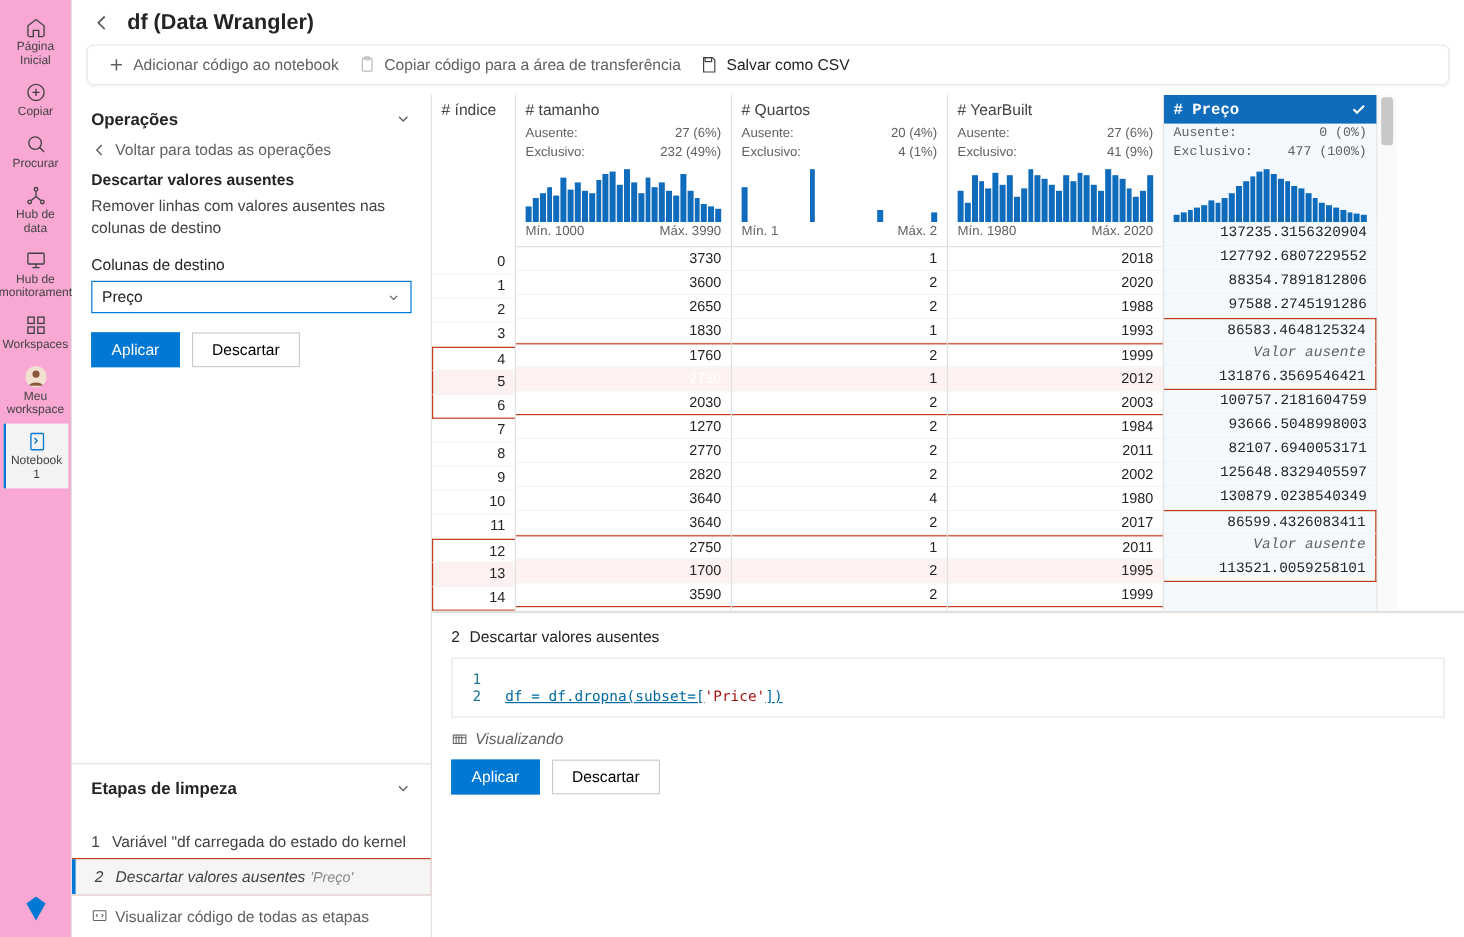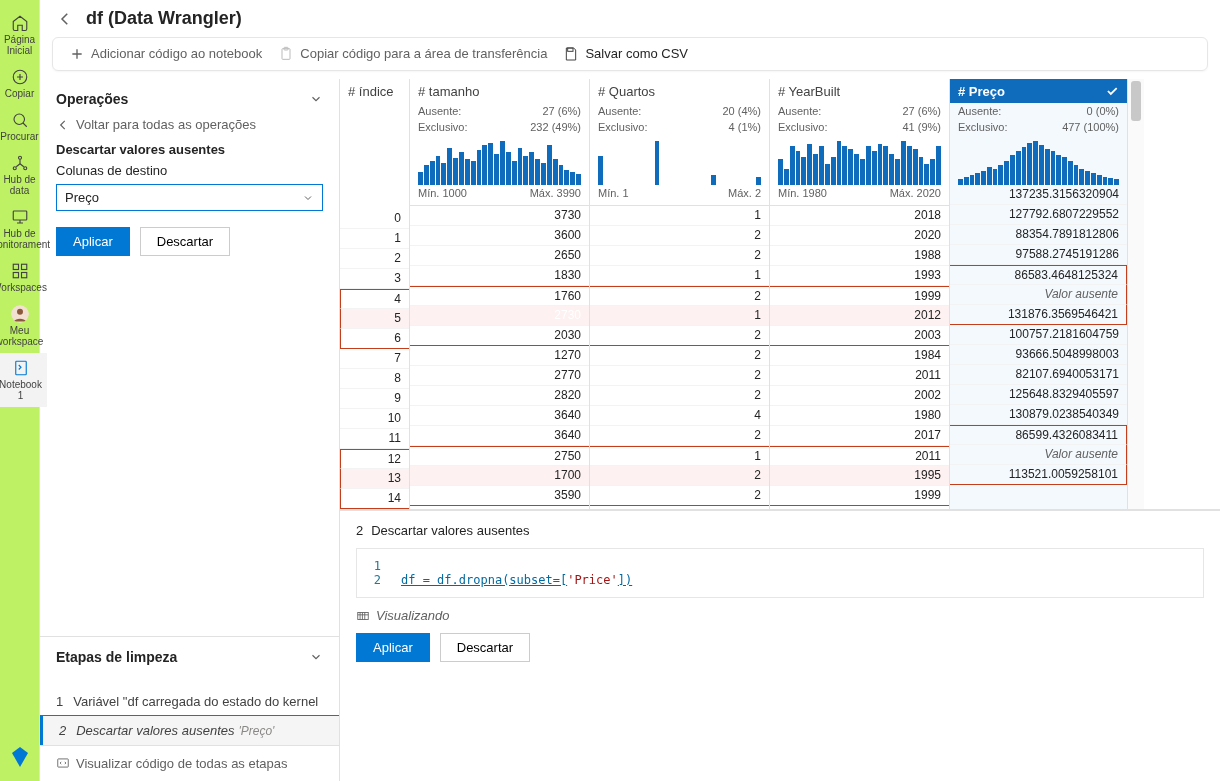--- a/index.html
+++ b/index.html
@@ -1,17 +1,17 @@
 <!DOCTYPE html>
 <html><head>
 <meta charset="utf-8">
 <style>
 * { box-sizing: border-box; margin: 0; padding: 0; }
 body { font-family: -apple-system, BlinkMacSystemFont, "Segoe UI", sans-serif; font-size: 13px; color: #242424; background: #fff; display: flex; width: 1220px; height: 781px; overflow: hidden; }
-.nav-rail { width: 40px; background: #bef264; border-right: 1px solid #e1e1e1; display: flex; flex-direction: column; align-items: center; padding-top: 8px; }
+.nav-rail { width: 60px; background: #f9a8d4; border-right: 1px solid #e1e1e1; display: flex; flex-direction: column; align-items: center; padding-top: 8px; }
 .nav-item { display: flex; flex-direction: column; align-items: center; padding: 6px 2px; cursor: pointer; color: #424242; font-size: 10px; text-align: center; width: 54px; }
 .nav-item svg { width: 18px; height: 18px; margin-bottom: 2px; }
 .nav-item.active { border-left: 2px solid #0078d4; background: #f3f3f3; }
 .nav-avatar { width: 24px; height: 24px; border-radius: 50%; margin-bottom: 2px; }
 .nav-spacer { flex: 1; }
 .nav-bottom { width: 24px; height: 24px; margin-bottom: 12px; color: #0078d4; }
 .main { flex: 1; display: flex; flex-direction: column; }
 .header { display: flex; align-items: center; padding: 8px 16px; gap: 12px; }
 .header .back { cursor: pointer; }
 .header h1 { font-size: 18px; font-weight: 600; }
@@ -47,21 +47,21 @@
 .col-head { padding: 4px 8px; font-size: 13px; color: #424242; height: 24px; display:flex; align-items:center; gap:4px; }
 .col-head.selected { background: #0f6cbd; color: #fff; display: flex; justify-content: space-between; align-items: center; font-weight: 600; }
 .stats { font-size: 11px; color: #616161; padding: 2px 8px; display: flex; justify-content: space-between; }
 .histo { height: 50px; display: flex; align-items: flex-end; gap: 1px; padding: 4px 8px 0 8px; }
 .histo .bar { background: #0f6cbd; width: 5px; }
 .range { font-size: 11px; color: #616161; display: flex; justify-content: space-between; padding: 2px 8px 6px 8px; border-bottom: 1px solid #e1e1e1; }
 .cell { height: 20px; font-size: 12px; text-align: right; padding: 2px 8px; border-bottom: 1px solid #f3f3f3; }
 .col-idx .cell { text-align: right; }
 .cell.sel { background: #0f6cbd; color: #fff; }
 .cell.pinkish { background: #fdf1f1; }
-.col-preco { background: #f3f9fd; }
+.col-preco { background: #f3f9fd; font-family: Liberation Mono, monospace; }
 .col-preco .cell { background: #f3f9fd; }
 .col-preco .cell.missing { font-style: italic; color: #616161; }
 .code-panel { border-top: 1px solid #e1e1e1; padding: 12px 16px; background: #fff; flex: 1; overflow: auto; }
 .code-header { display: flex; gap: 8px; margin-bottom: 10px; font-size: 13px; }
 .code-block { background: #fff; border: 1px solid #e6e6e6; padding: 10px; font-family: Consolas, monospace; font-size: 12px; }
 .code-line { display: flex; gap: 20px; }
 .ln { color: #237893; width: 14px; text-align: right; }
 .cmt { color: #008000; }
 .var { color: #0369a1; text-decoration: underline; }
 .str { color: #a31515; }
@@ -183,20 +183,21 @@
               <path d="M6 9l6 6 6-6"></path>
             </svg>
         </div>
         <div class="sb-back">
           <svg width="14" height="14" viewBox="0 0 24 24" stroke="#616161" stroke-width="2" fill="none">
               <path d="M15 5l-7 7 7 7"></path>
             </svg>
           <span>Voltar para todas as operações</span>
         </div>
         <div class="sb-op-title">Descartar valores ausentes</div>
+        <div class="sb-op-desc">Remover linhas com valores ausentes nas colunas de destino</div>
         <div class="sb-label">Colunas de destino</div>
         <div class="sb-select">
           <span>Preço</span>
           <svg width="12" height="12" viewBox="0 0 24 24" stroke="#616161" stroke-width="2" fill="none">
               <path d="M6 9l6 6 6-6"></path>
             </svg>
         </div>
         <div class="btn-row">
           <button class="btn primary">Aplicar</button>
           <button class="btn">Descartar</button>

